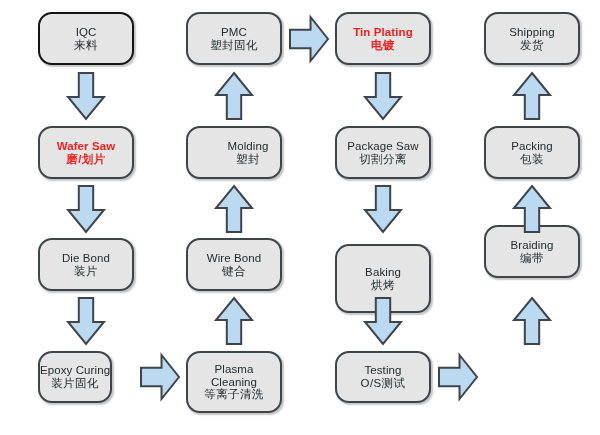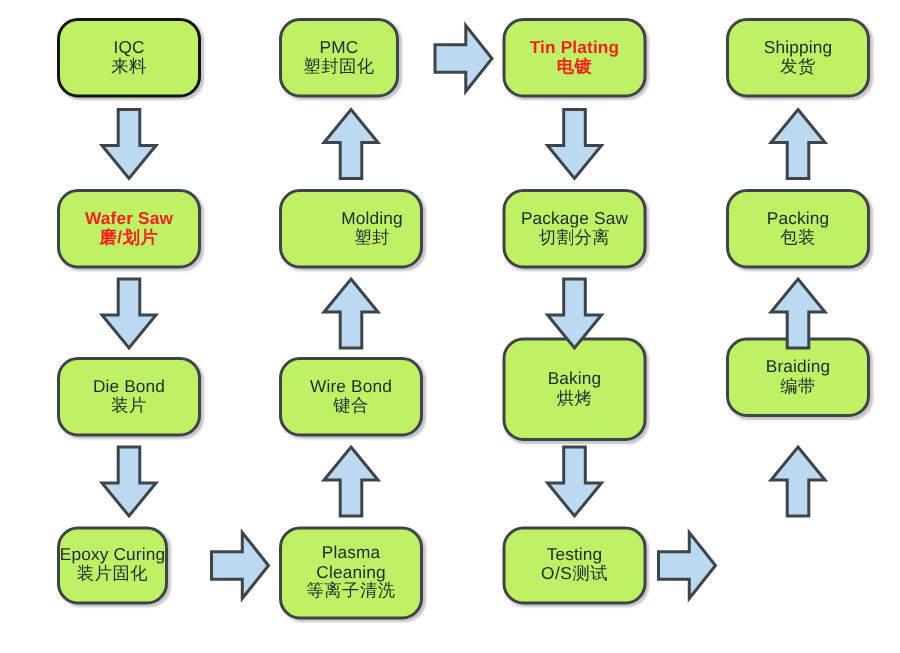--- a/index.html
+++ b/index.html
@@ -17,21 +17,21 @@
     position: relative;
     width: 600px;
     height: 435px;
     background: #ffffff;
   }
 
   
   .node {
     position: absolute;
     box-sizing: border-box;
-    background: #bef264;
+    background: #e5e5e5;
     border: 2px solid #3F4448;
     border-radius: 14px;
     display: flex;
     flex-direction: column;
     align-items: center;
     justify-content: center;
     text-align: center;
     line-height: 1.12;
     color: #222b2e;
     box-shadow: 1.5px 1.5px 1.5px rgba(90,90,90,0.35);
@@ -87,21 +87,21 @@
       <span class="ln cn">磨/划片</span>
     </div>
     <div class="node" style="left: 38px; top: 238px; width: 96px; height: 53px;">
       <span class="ln en">Die Bond</span>
       <span class="ln cn">装片</span>
     </div>
     <div class="node" style="left: 38px; top: 351px; width: 74px; height: 52px;">
       <span class="ln en">Epoxy Curing</span>
       <span class="ln cn">装片固化</span>
     </div>
-    <div class="node" style="left: 186px; top: 12px; width: 80px; height: 53px;">
+    <div class="node" style="left: 186px; top: 12px; width: 96px; height: 53px;">
       <span class="ln en">PMC</span>
       <span class="ln cn">塑封固化</span>
     </div>
     <div class="node" style="left: 186px; top: 126px; width: 96px; height: 53px; padding-left: 28px;">
       <span class="ln en">Molding</span>
       <span class="ln cn">塑封</span>
     </div>
     <div class="node" style="left: 186px; top: 238px; width: 96px; height: 53px;">
       <span class="ln en">Wire Bond</span>
       <span class="ln cn">键合</span>
@@ -112,21 +112,21 @@
       <span class="ln cn">等离子清洗</span>
     </div>
     <div class="node red" style="left: 335px; top: 12px; width: 96px; height: 53px;">
       <span class="ln en">Tin Plating</span>
       <span class="ln cn">电镀</span>
     </div>
     <div class="node" style="left: 335px; top: 126px; width: 96px; height: 53px;">
       <span class="ln en">Package Saw</span>
       <span class="ln cn">切割分离</span>
     </div>
-    <div class="node" style="left: 335px; top: 225px; width: 96px; height: 69px; text-align: right;">
+    <div class="node" style="left: 335px; top: 244px; width: 96px; height: 69px; text-align: right;">
       <span class="ln en">Baking</span>
       <span class="ln cn">烘烤</span>
     </div>
     <div class="node" style="left: 335px; top: 351px; width: 96px; height: 52px;">
       <span class="ln en">Testing</span>
       <span class="ln cn">O/S测试</span>
     </div>
     <div class="node" style="left: 484px; top: 12px; width: 96px; height: 53px;">
       <span class="ln en">Shipping</span>
       <span class="ln cn">发货</span>

